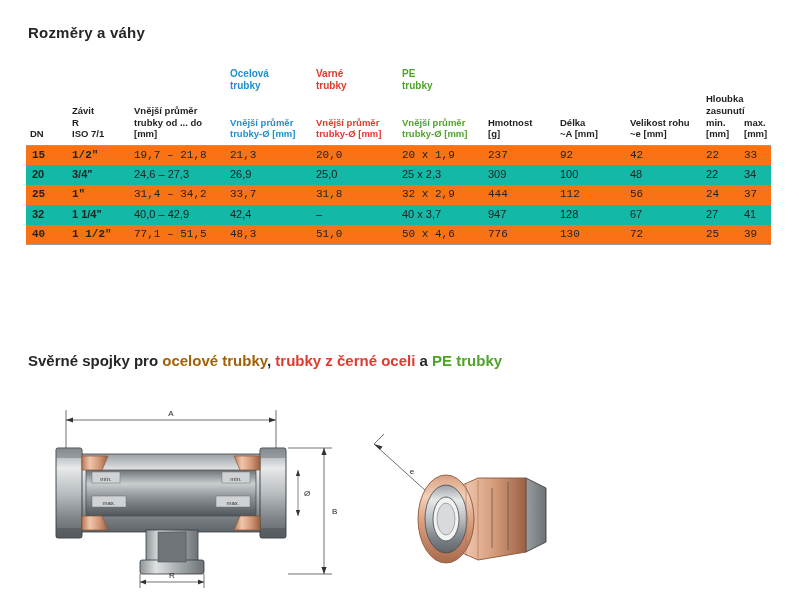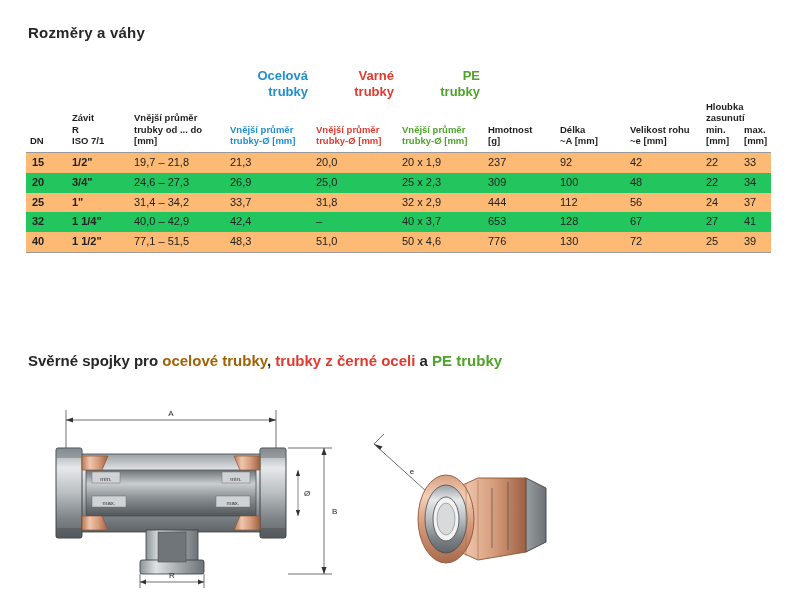--- a/index.html
+++ b/index.html
@@ -66,22 +66,21 @@
     padding: 0 4px 3px 4px;
     font-size: 9.5px;
     line-height: 1.22;
     font-weight: bold;
     color: #1f1f1f;
     border: none;
   }
   thead tr.group-row td {
     padding-top: 6px;
     padding-bottom: 1px;
-    font-size: 13px;
-    text-align: right;
+    font-size: 10px;
   }
   thead tr.head-row td {
     padding-bottom: 5px;
   }
 
   .hdr-steel  { color: #1f8fd0; }
   .hdr-varne  { color: #e03a2f; }
   .hdr-pe     { color: #4fa32a; }
 
   .sub { font-weight: bold; display: block; }
@@ -91,22 +90,22 @@
     border-top: 1px solid #9a9a9a;
   }
 
   tbody td {
     padding: 3px 4px;
     font-size: 11px;
     line-height: 1.25;
     border: none;
     white-space: nowrap;
   }
-  tbody tr.shaded td { background: #fdba74; }
-  tbody tr.plain td  { background: #22c55e; }
+  tbody tr.shaded td { background: #f97316; font-family: Liberation Mono, monospace; }
+  tbody tr.plain td  { background: #14b8a6; }
   tbody tr:last-child td { border-bottom: 1px solid #9a9a9a; }
 
   td.c-dn { font-weight: bold; padding-left: 6px; }
   td.c-thread { font-weight: bold; }
 
   
   .section-title2 {
     position: absolute;
     left: 28px;
     top: 352px;
@@ -264,21 +263,21 @@
           <td>24</td>
           <td>37</td>
         </tr>
         <tr class="plain">
           <td class="c-dn">32</td>
           <td class="c-thread">1 1/4"</td>
           <td>40,0 – 42,9</td>
           <td>42,4</td>
           <td>–</td>
           <td>40 x 3,7</td>
-          <td>653</td>
+          <td>947</td>
           <td>128</td>
           <td>67</td>
           <td>27</td>
           <td>41</td>
         </tr>
         <tr class="shaded">
           <td class="c-dn">40</td>
           <td class="c-thread">1 1/2"</td>
           <td>77,1 – 51,5</td>
           <td>48,3</td>

